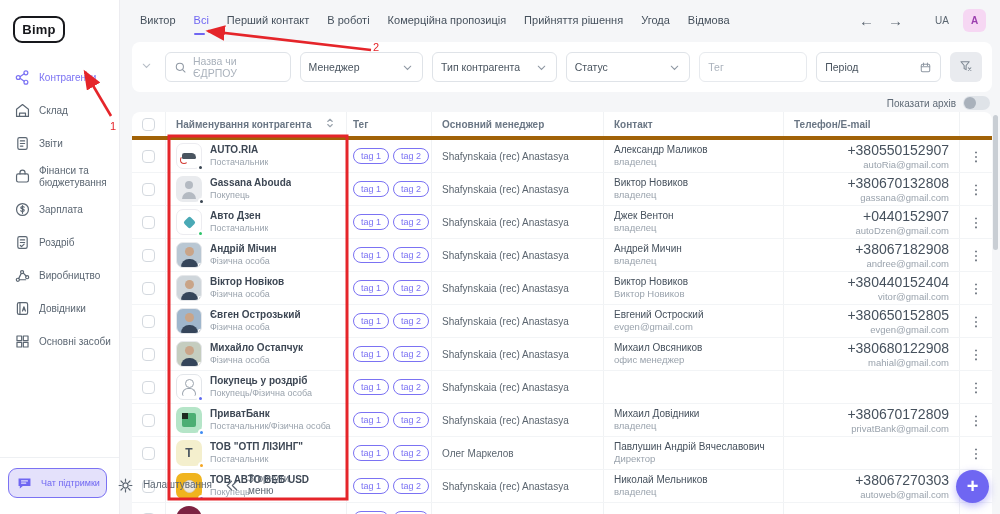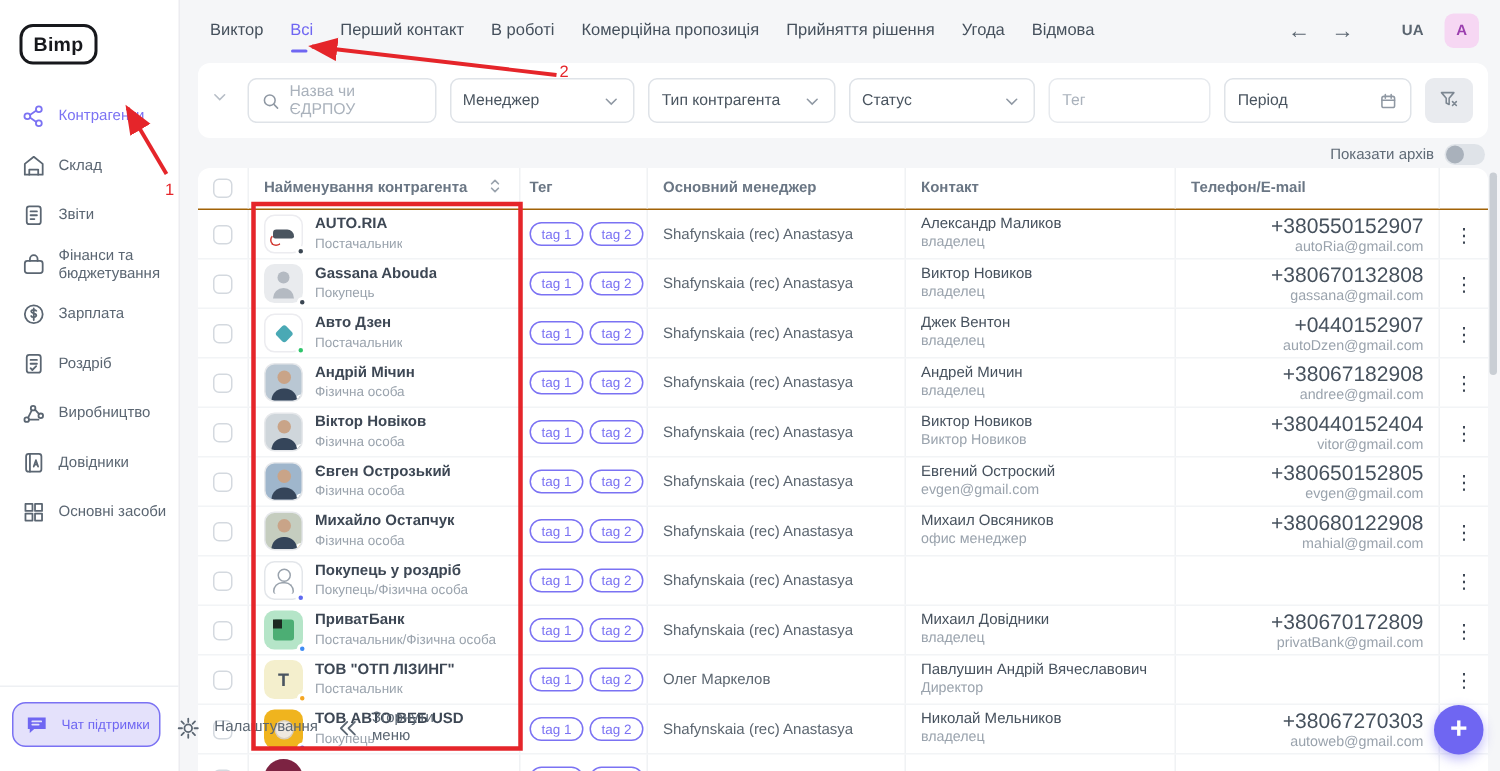--- a/index.html
+++ b/index.html
@@ -21,21 +21,21 @@
 
   
   .main { position:absolute; left:120px; top:0; right:0; bottom:0; }
   .topbar { height:40px; display:flex; align-items:center; padding:0 14px 0 20px; }
   .tabs { display:flex; gap:18px; align-items:center; }
   .tab { font-size:11px; color:#45505c; cursor:pointer; position:relative; white-space:nowrap; }
   .tab.active { color:#6f66f2; }
   .tab.active::after { content:""; position:absolute; left:0; right:4px; bottom:-9px; height:2px; background:#6f66f2; border-radius:2px; }
   .topbar-right { margin-left:auto; display:flex; align-items:center; gap:14px; }
   .nav-arrow { font-size:15px; color:#5a6570; cursor:pointer; line-height:1; }
-  .lang { font-size:10px; color:#5a6570; font-weight:bold; margin-left:18px; cursor:pointer; }
+  .lang { font-size:10px; color:#5a6570; font-weight:normal; margin-left:18px; cursor:pointer; }
   .user-avatar { width:23px; height:23px; border-radius:6px; background:#f6d7f3; color:#9b3fae; font-size:10px; font-weight:bold; display:flex; align-items:center; justify-content:center; cursor:pointer; }
 
   
   .filter-panel { position:absolute; left:12px; right:8px; top:42px; height:50px; background:#fff; border-radius:8px; display:flex; align-items:center; gap:9px; padding:0 10px 0 8px; }
   .collapse-chevron { width:16px; color:#b6bdc6; flex:none; }
   .collapse-chevron svg { width:13px; height:13px; fill:none; stroke:currentColor; stroke-width:1.6; stroke-linecap:round; }
   .fctl { height:30px; border:1px solid #dfe3e8; border-radius:6px; background:#fff; display:flex; align-items:center; gap:6px; padding:0 8px; font-size:10.5px; color:#49545f; }
   .fctl .ph { color:#aab2bc; }
   .fctl .ic { display:flex; } .fctl .ic svg { width:13px; height:13px; fill:none; stroke:#8f98a3; stroke-width:1.6; stroke-linecap:round; }
   .fctl .chev { margin-left:auto; }
@@ -46,21 +46,21 @@
 
   
   .toggle-row { position:absolute; top:96px; right:10px; display:flex; align-items:center; gap:7px; }
   .toggle-label { font-size:10px; color:#5f6a76; }
   .switch { width:27px; height:14px; border-radius:8px; background:#dfe3e8; position:relative; cursor:pointer; }
   .switch .knob { position:absolute; left:1px; top:1px; width:12px; height:12px; border-radius:50%; background:#a9b1bb; }
 
   
   .table { position:absolute; left:12px; right:8px; top:112px; bottom:0; background:#fff; border-radius:8px 8px 0 0; overflow:hidden; }
   .trow, .thead { display:flex; align-items:stretch; }
-  .thead { height:28px; border-bottom:1px solid #a16207; }
+  .thead { height:28px; border-bottom:4px solid #a16207; }
   .cell { display:flex; align-items:center; padding:0 10px; border-right:1px solid #f0f2f4; overflow:hidden; }
   .c-cb { width:34px; justify-content:center; padding:0; }
   .c-name { width:181px; gap:8px; }
   .c-tag { width:85px; gap:4px; padding:0 6px; }
   .c-mgr { width:172px; }
   .c-contact { width:180px; }
   .c-phone { width:176px; justify-content:flex-end; }
   .c-act { width:32px; justify-content:center; border-right:none; }
   .thead .cell { font-size:10px; font-weight:bold; color:#6a7684; }
   .thead .c-name { justify-content:space-between; }

